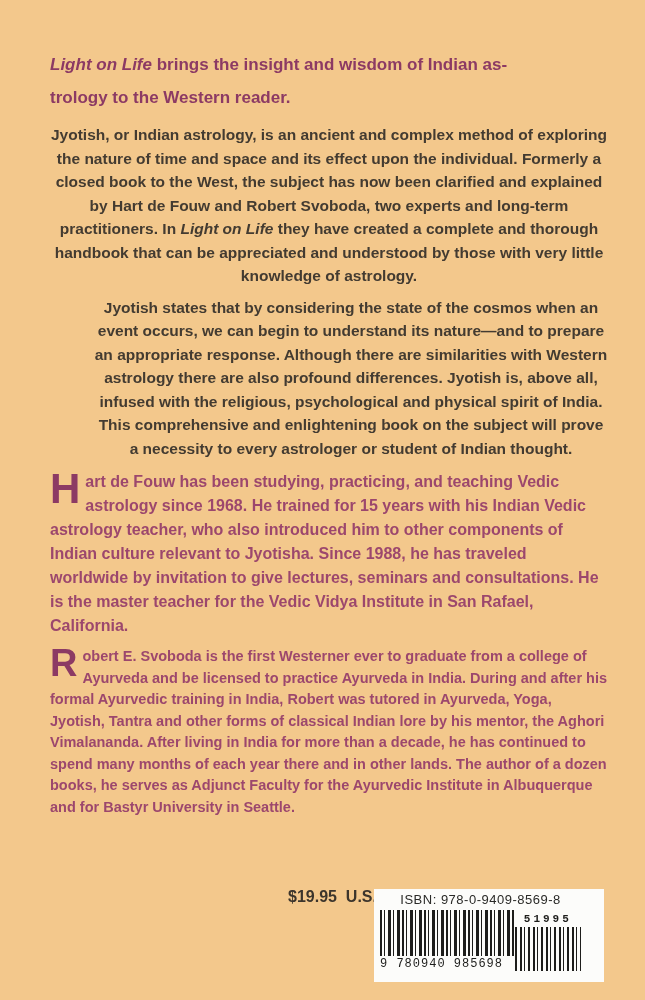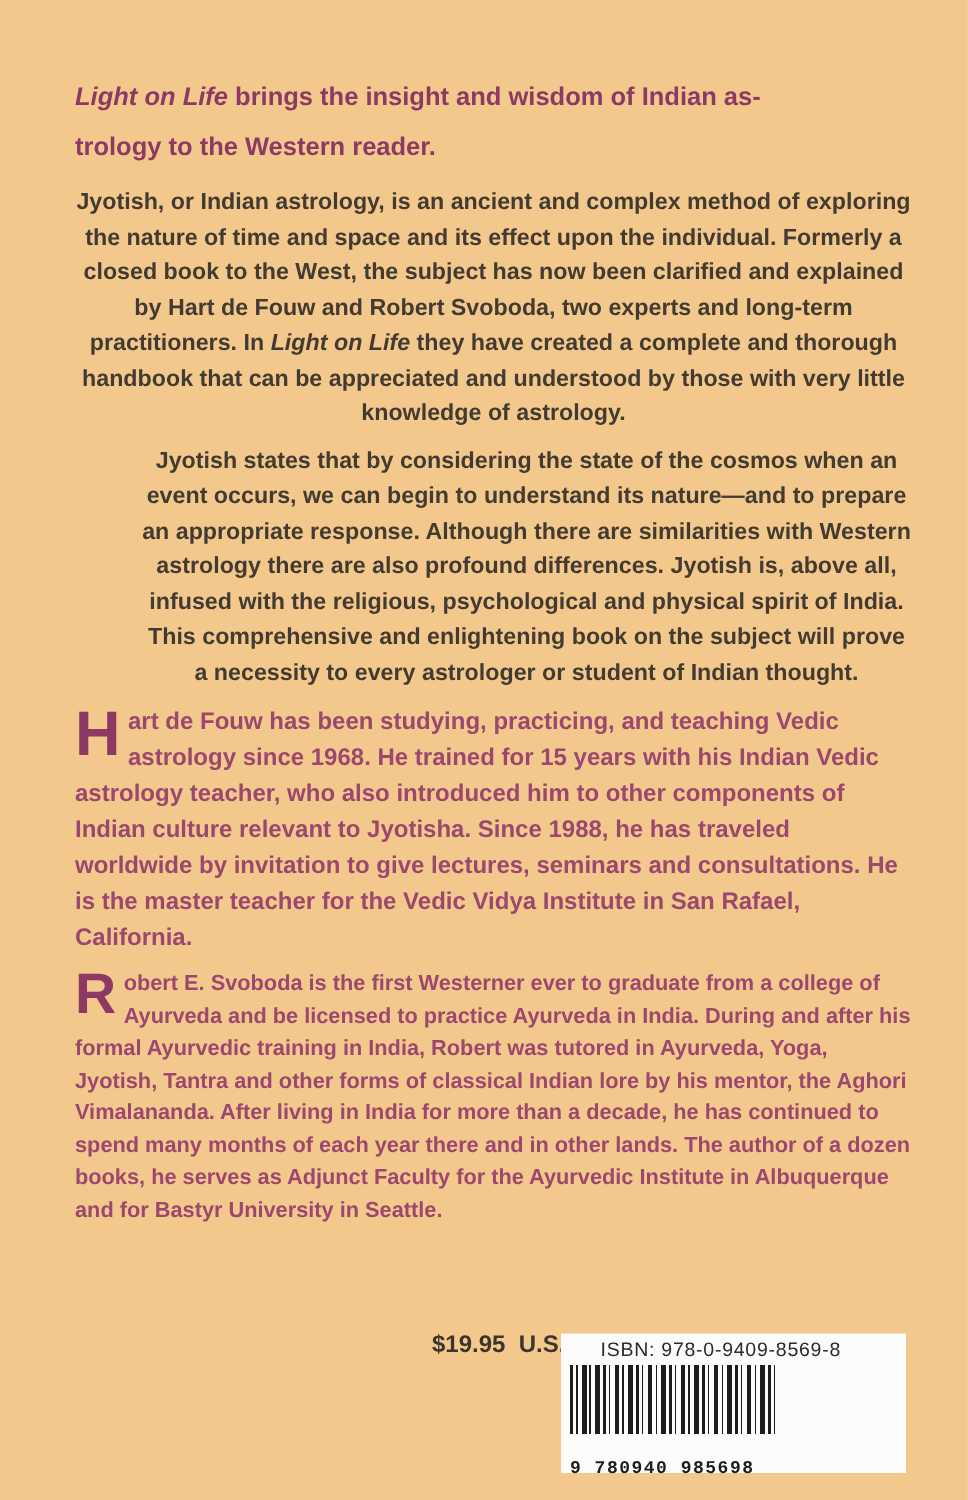--- a/index.html
+++ b/index.html
@@ -106,26 +106,26 @@
     background:repeating-linear-gradient(90deg,
       #1d1d1b 0 2px,#fcfcfa 2px 4px,
       #1d1d1b 4px 5px,#fcfcfa 5px 8px,
       #1d1d1b 8px 11px,#fcfcfa 11px 13px,
       #1d1d1b 13px 14px,#fcfcfa 14px 17px,
       #1d1d1b 17px 20px,#fcfcfa 20px 22px);
   }
   .ean-digits{
     font-family:"Liberation Mono",monospace;
     font-size:12px;
-    font-weight:bold;
+    font-weight:normal;
     color:#1d1d1b;
     letter-spacing:1px;
     white-space:pre;
     line-height:14px;
-    margin-top:16px;
+    margin-top:1px;
   }
   .supp{width:68px;}
   .supp-digits{
     font-family:"Liberation Mono",monospace;
     font-size:11px;
     font-weight:bold;
     color:#1d1d1b;
     letter-spacing:3px;
     text-align:center;
     line-height:13px;
@@ -163,15 +163,19 @@
 
   <span class="footer-price">$19.95  U.S.</span>
 
   <div class="barcode-box">
     <div class="isbn-line">ISBN: 978-0-9409-8569-8</div>
     <div class="bars-row">
       <div class="ean">
         <div class="ean-bars"></div>
         <div class="ean-digits">9 780940 985698</div>
       </div>
+      <div class="supp">
+        <div class="supp-digits">51995</div>
+        <div class="supp-bars"></div>
+      </div>
     </div>
   </div>
 </div>
 
 </body></html>

